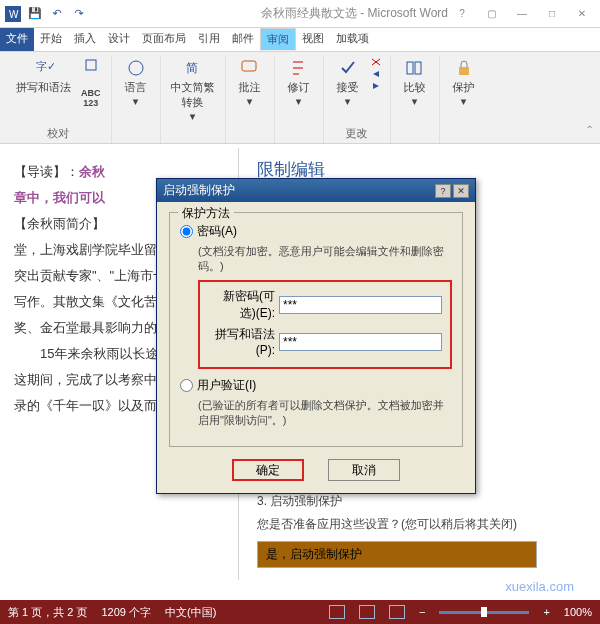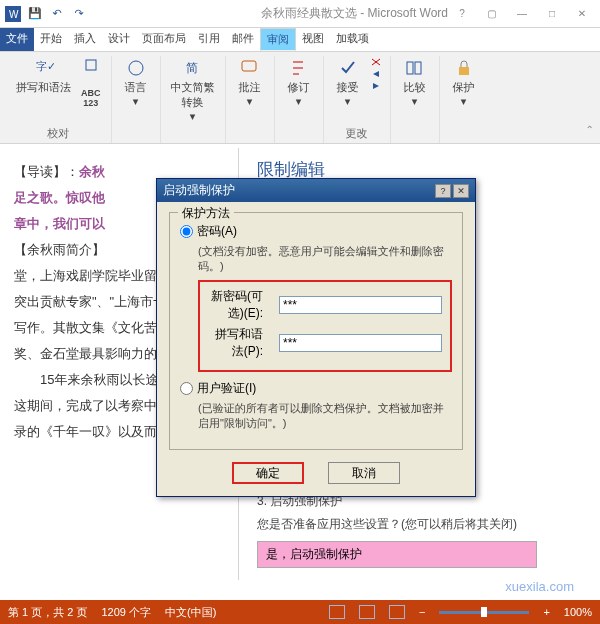--- a/index.html
+++ b/index.html
@@ -34,43 +34,43 @@
 .doc-area .purple { color: #9b4f96; font-weight: bold; }
 
 
 .right-pane { position: absolute; top: 148px; left: 238px; width: 362px; height: 432px; border-left: 1px solid #d4d4d4; padding: 10px 18px; background: #fff; }
 .pane-title { color: #2b579a; font-size: 17px; margin-bottom: 25px; }
 .pane-text { font-size: 12px; color: #444; margin-bottom: 8px; }
 .pane-check { display: flex; align-items: center; gap: 4px; margin: 6px 0; }
 .pane-box { width: 200px; border: 1px solid #ababab; padding: 3px 6px; }
 .pane-link { color: #2b579a; display: flex; align-items: center; gap: 4px; margin: 8px 0; }
 .pane-section { font-size: 12px; color: #444; margin-top: 12px; }
-.pane-btn-wide { border: 1px solid #ababab; padding: 4px 8px; margin-top: 6px; background: #f9a8d4; width: 280px; }
+.pane-btn-wide { border: 1px solid #ababab; padding: 4px 8px; margin-top: 6px; background: #a16207; width: 280px; }
 
 
 .dialog { position: absolute; left: 143px; top: 178px; width: 320px; background: #ece9d8; border: 1px solid #0a246a; box-shadow: 2px 2px 6px rgba(0,0,0,0.4); margin-left: 13px; }
 .dlg-title { background: linear-gradient(#3a6ea5, #1e4e8c); color: #fff; font-size: 12px; padding: 3px 6px; display: flex; align-items: center; justify-content: space-between; }
 .dlg-title-btns { display: flex; gap: 2px; }
 .dlg-tbtn { width: 16px; height: 14px; background: #d4d0c8; border: 1px solid #888; font-size: 9px; display: flex; align-items: center; justify-content: center; color: #333; }
 .dlg-body { padding: 10px 12px 12px; }
 .fieldset { border: 1px solid #aca899; padding: 10px 10px 12px; position: relative; }
 .fieldset-legend { position: absolute; top: -8px; left: 8px; background: #ece9d8; padding: 0 4px; font-size: 12px; }
 .radio-row { display: flex; align-items: center; gap: 4px; margin-bottom: 4px; }
 .radio-row input { margin: 0; }
 .hint { font-size: 11px; color: #444; margin: 2px 0 6px 18px; }
 .pw-box { border: 2px solid #d22; padding: 6px 8px; margin: 4px 0 8px 18px; }
-.pw-row { display: flex; align-items: center; margin-bottom: 4px; gap: 16px; }
+.pw-row { display: flex; align-items: center; margin-bottom: 4px; gap: 4px; }
 .pw-row label { width: 96px; text-align: right; font-size: 12px; }
 .pw-row input { flex: 1; border: 1px solid #7f9db9; padding: 1px 3px; font-size: 12px; height: 18px; }
 .dlg-btns { display: flex; justify-content: center; gap: 24px; margin-top: 12px; }
 .dlg-btn { width: 72px; height: 22px; background: #ece9d8; border: 1px solid #888; font-size: 12px; }
 .dlg-btn.ok { border: 2px solid #d22; }
 
 
-.statusbar { position: absolute; bottom: 0; left: 0; right: 0; height: 24px; background: #c2410c; color: #fff; display: flex; align-items: center; padding: 0 8px; font-size: 11px; gap: 14px; }
+.statusbar { position: absolute; bottom: 0; left: 0; right: 0; height: 24px; background: #7f1d1d; color: #fff; display: flex; align-items: center; padding: 0 8px; font-size: 11px; gap: 14px; }
 .statusbar .spacer { flex: 1; }
 .zoom-slider { width: 90px; height: 3px; background: #5a7fb5; position: relative; }
 .zoom-thumb { position: absolute; width: 6px; height: 10px; background: #fff; top: -4px; left: 42px; }
 .view-icon { width: 16px; height: 14px; border: 1px solid #a0b4d4; }
 
 
 .wm { position: absolute; right: 26px; bottom: 30px; color: #7da6e8; font-size: 13px; opacity: .85; }
 </style>
 </head>
 <body>
@@ -198,21 +198,20 @@
             <rect x="5" y="9" width="10" height="8" fill="#e8b04a"></rect>
             <path d="M7 9 V6 a3 3 0 0 1 6 0 V9" fill="none" stroke="#888"></path>
           </svg><span>保护</span>▾</div>
     </div>
   </div>
 </div>
 <span class="collapse-arrow">⌃</span>
 
 <div class="doc-area">
   <div class="p"><span>【导读】：</span><span class="purple">余秋</span></div>
-  <div class="p"><span class="purple">足</span><span class="purple">之歌。惊叹他</span></div>
   <div class="p purple">章中，我们可以</div>
   <div class="p">【余秋雨简介】</div>
   <div class="p">堂，上海戏剧学院毕业留留</div>
   <div class="p">突出贡献专家"、"上海市十大</div>
   <div class="p">写作。其散文集《文化苦旅》</div>
   <div class="p">奖、金石堂最具影响力的书奖</div>
   <div class="p">　　15年来余秋雨以长途旅</div>
   <div class="p">这期间，完成了以考察中华</div>
   <div class="p">录的《千年一叹》以及而方</div>
 </div>

